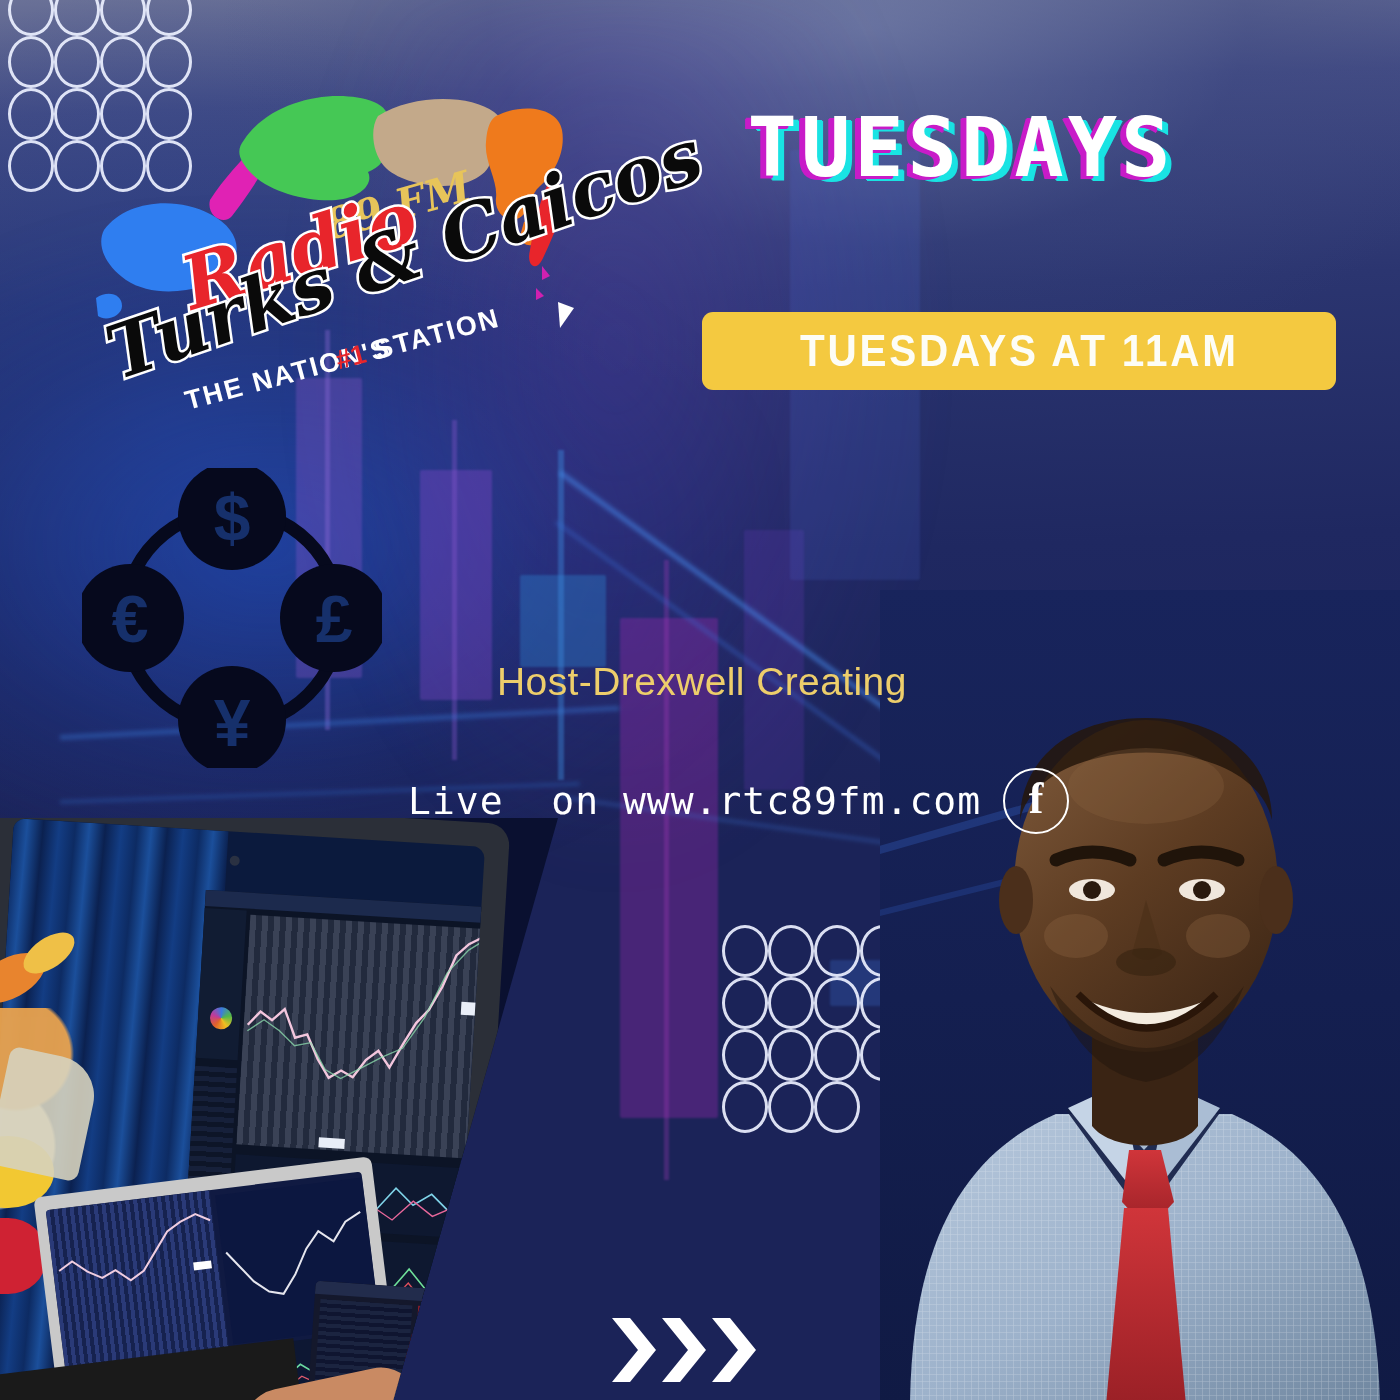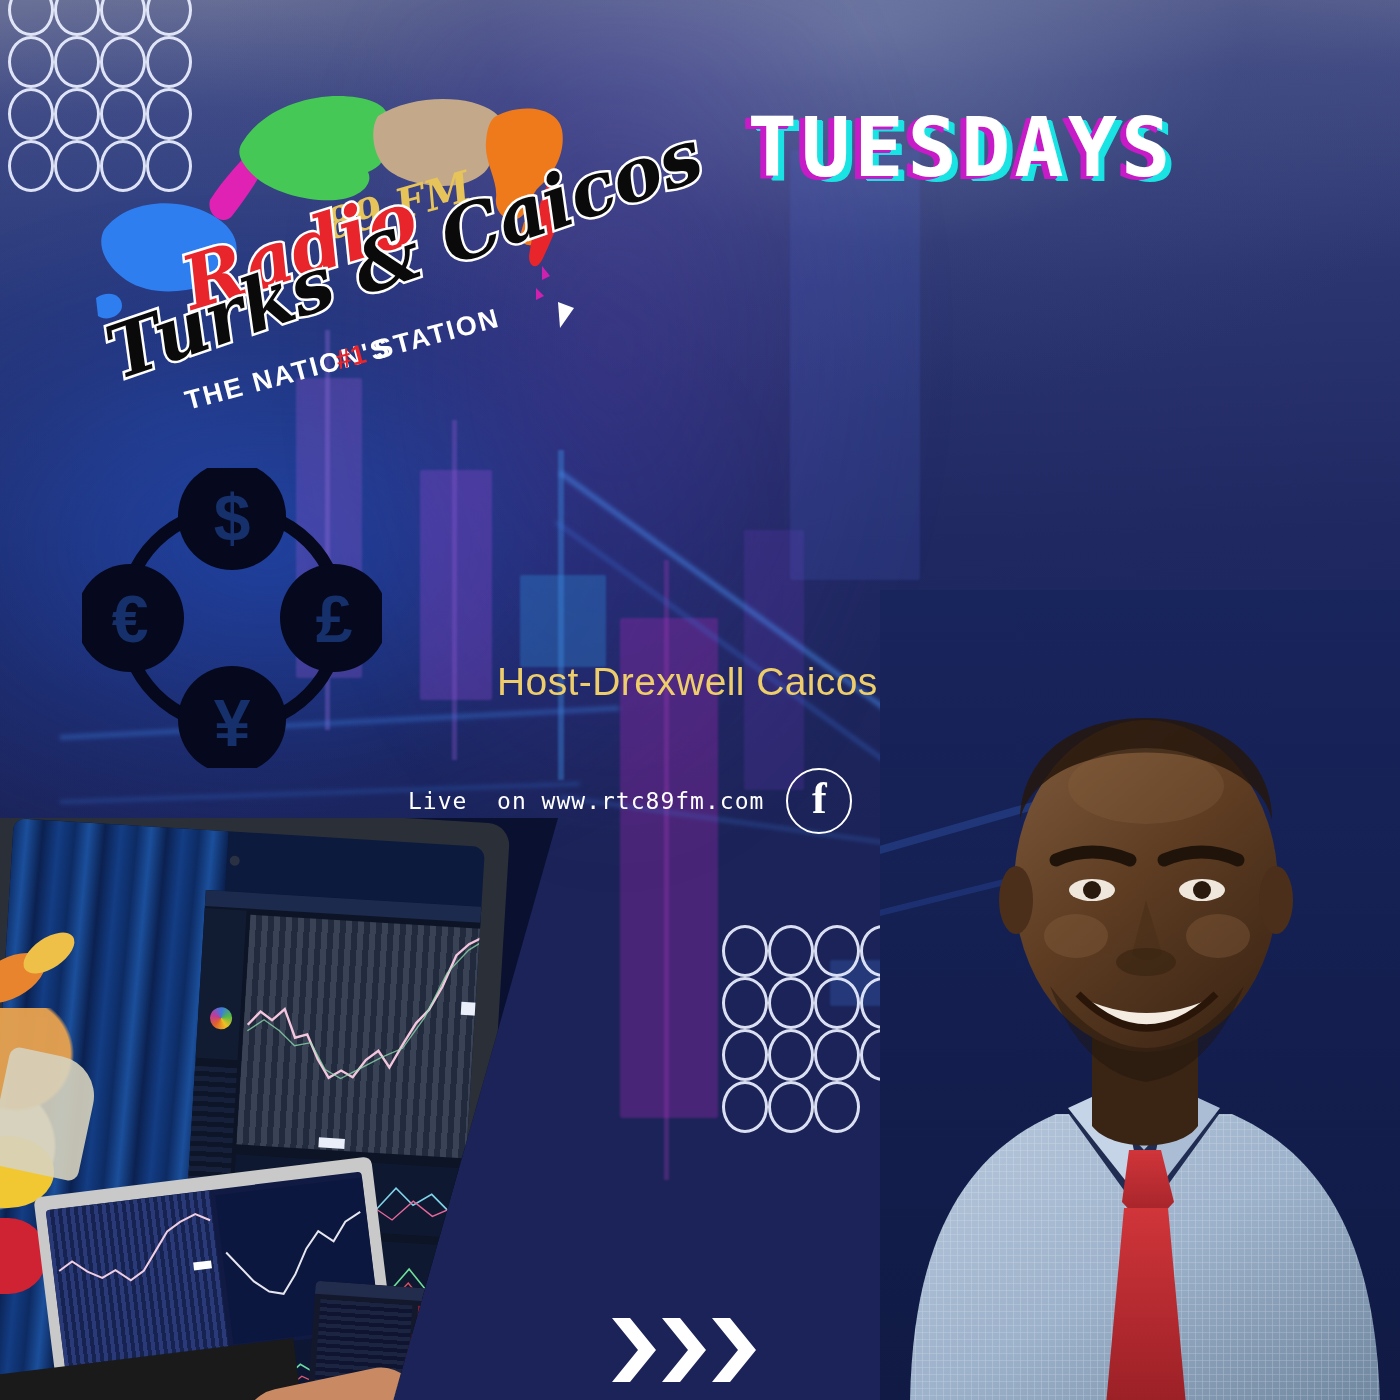--- a/index.html
+++ b/index.html
@@ -80,21 +80,21 @@
   #tagline{position:absolute;left:487px;top:394px;width:900px;
     font-family:"DejaVu Sans Mono",monospace;font-style:italic;font-weight:500;
     font-size:37px;line-height:1.36;color:#f2f3fa;white-space:pre-line;}
 
   
   #host{position:absolute;left:497px;top:660px;
     font-family:"Liberation Sans",sans-serif;font-size:39px;color:#edce6b;letter-spacing:.4px;}
 
   
   #liverow{position:absolute;left:408px;top:768px;display:flex;align-items:center;gap:22px;}
-  #live{font-family:"DejaVu Sans Mono",monospace;font-size:23px;color:#ffffff;letter-spacing:1px;white-space:pre;}
+  #live{font-family:"DejaVu Sans Mono",monospace;font-size:38px;color:#ffffff;letter-spacing:1px;white-space:pre;}
   #fb{width:66px;height:66px;border-radius:50%;border:2.5px solid #ffffff;
      display:flex;align-items:center;justify-content:center;}
   #fb span{font-family:"Liberation Serif",serif;font-weight:bold;font-size:44px;color:#fff;
      line-height:1;transform:translateY(-2px);}
 
   
   #chevrons{position:absolute;left:612px;top:1318px;display:flex;gap:6px;}
   #chevrons i{display:block;width:44px;height:64px;background:#fff;
     clip-path:polygon(0 0, 18px 0, 44px 32px, 18px 64px, 0 64px, 26px 32px);}
 
@@ -387,23 +387,26 @@
       <text x="48" y="174" text-anchor="middle" font-family="Liberation Sans, sans-serif" font-weight="bold" font-size="66" fill="#16306b">€</text>
       <text x="252" y="174" text-anchor="middle" font-family="Liberation Sans, sans-serif" font-weight="bold" font-size="66" fill="#16306b">£</text>
       <text x="150" y="278" text-anchor="middle" font-family="Liberation Sans, sans-serif" font-weight="bold" font-size="66" fill="#16306b">¥</text>
     </svg>
   </div>
 
   <div id="headline">
     <h1 class="glitch ln2">TUESDAYS</h1>
   </div>
 
-
-
-  <div id="host">Host-Drexwell Caicos</div>
+  <div id="badge">
+    <span>TUESDAYS AT 11AM</span>
+  </div>
+
+
+  <div id="host">Host-Drexwell Creating</div>
 
   <div id="liverow">
     <div id="live">Live  on www.rtc89fm.com</div>
     <div id="fb">
       <span>f</span>
     </div>
   </div>
 
   <div id="chevrons">
     <i></i>

